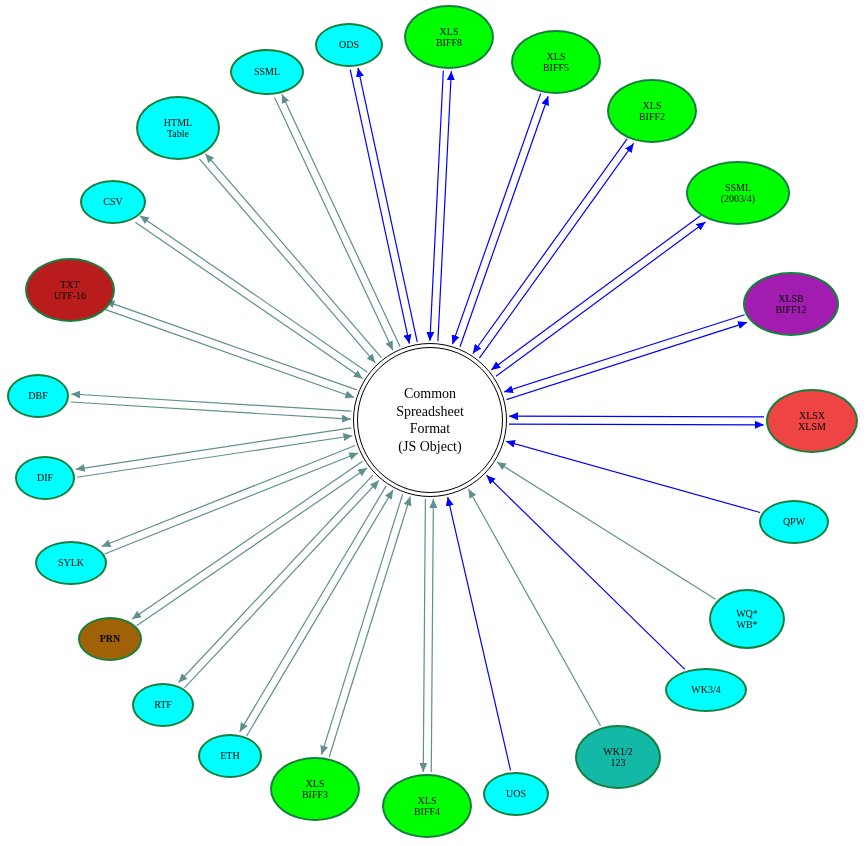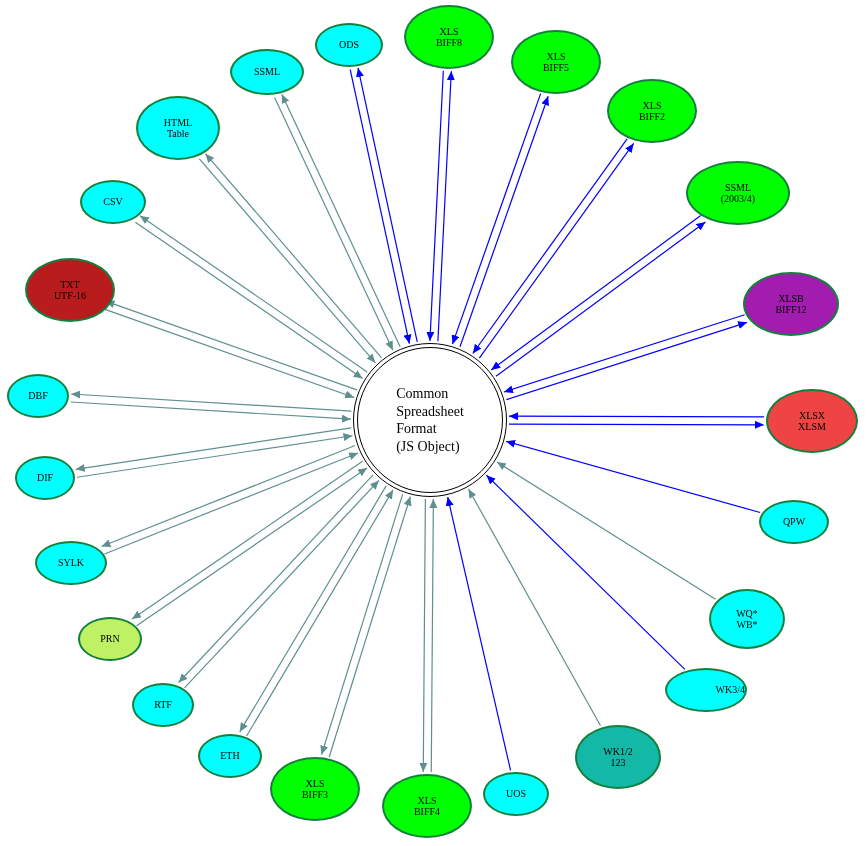--- a/index.html
+++ b/index.html
@@ -29,20 +29,21 @@
     background: #ffffff;
   }
   #center-inner {
     position: absolute;
     top: 3px; left: 3px; right: 3px; bottom: 3px;
     border: 1px solid #000;
     border-radius: 50%;
     display: flex;
     align-items: center;
     justify-content: center;
+    text-align: center;
     font-size: 14px;
     line-height: 1.25;
     white-space: pre-line;
     color: #000;
   }
 </style>
 </head>
 <body>
 
 <div id="canvas" style="width: 866px; height: 846px;">
@@ -133,21 +134,21 @@
         <span>XLSX
 XLSM</span>
       </div>
       <div class="node cyan" style="left: 759px; top: 500px; width: 70px; height: 44px; background: rgb(0, 255, 255);">
         <span>QPW</span>
       </div>
       <div class="node cyan" style="left: 709px; top: 589px; width: 76px; height: 60px; background: rgb(0, 255, 255);">
         <span>WQ*
 WB*</span>
       </div>
-      <div class="node cyan" style="left: 665px; top: 668px; width: 82px; height: 44px; background: rgb(0, 255, 255); justify-content: flex-end;">
+      <div class="node cyan" style="left: 665px; top: 668px; width: 82px; height: 44px; background: rgb(0, 255, 255);">
         <span>WK3/4</span>
       </div>
       <div class="node cyan" style="left: 575px; top: 725px; width: 86px; height: 64px; background: #14b8a6;">
         <span>WK1/2
 123</span>
       </div>
       <div class="node cyan" style="left: 483px; top: 772px; width: 66px; height: 44px; background: rgb(0, 255, 255);">
         <span>UOS</span>
       </div>
       <div class="node green" style="left: 382px; top: 774px; width: 90px; height: 64px; background: rgb(0, 255, 0);">
@@ -157,21 +158,21 @@
       <div class="node green" style="left: 270px; top: 757px; width: 90px; height: 64px; background: rgb(0, 255, 0);">
         <span>XLS
 BIFF3</span>
       </div>
       <div class="node cyan" style="left: 198px; top: 734px; width: 64px; height: 44px; background: rgb(0, 255, 255);">
         <span>ETH</span>
       </div>
       <div class="node cyan" style="left: 132px; top: 683px; width: 62px; height: 44px; background: rgb(0, 255, 255);">
         <span>RTF</span>
       </div>
-      <div class="node cyan" style="left: 78px; top: 617px; width: 64px; height: 44px; background: #bef264;">
+      <div class="node cyan" style="left: 78px; top: 617px; width: 64px; height: 44px; background: #a16207; font-weight: bold;">
         <span>PRN</span>
       </div>
       <div class="node cyan" style="left: 35px; top: 541px; width: 72px; height: 44px; background: rgb(0, 255, 255);">
         <span>SYLK</span>
       </div>
       <div class="node cyan" style="left: 15px; top: 456px; width: 60px; height: 44px; background: rgb(0, 255, 255);">
         <span>DIF</span>
       </div>
       <div class="node cyan" style="left: 7px; top: 374px; width: 62px; height: 44px; background: rgb(0, 255, 255);">
         <span>DBF</span>

